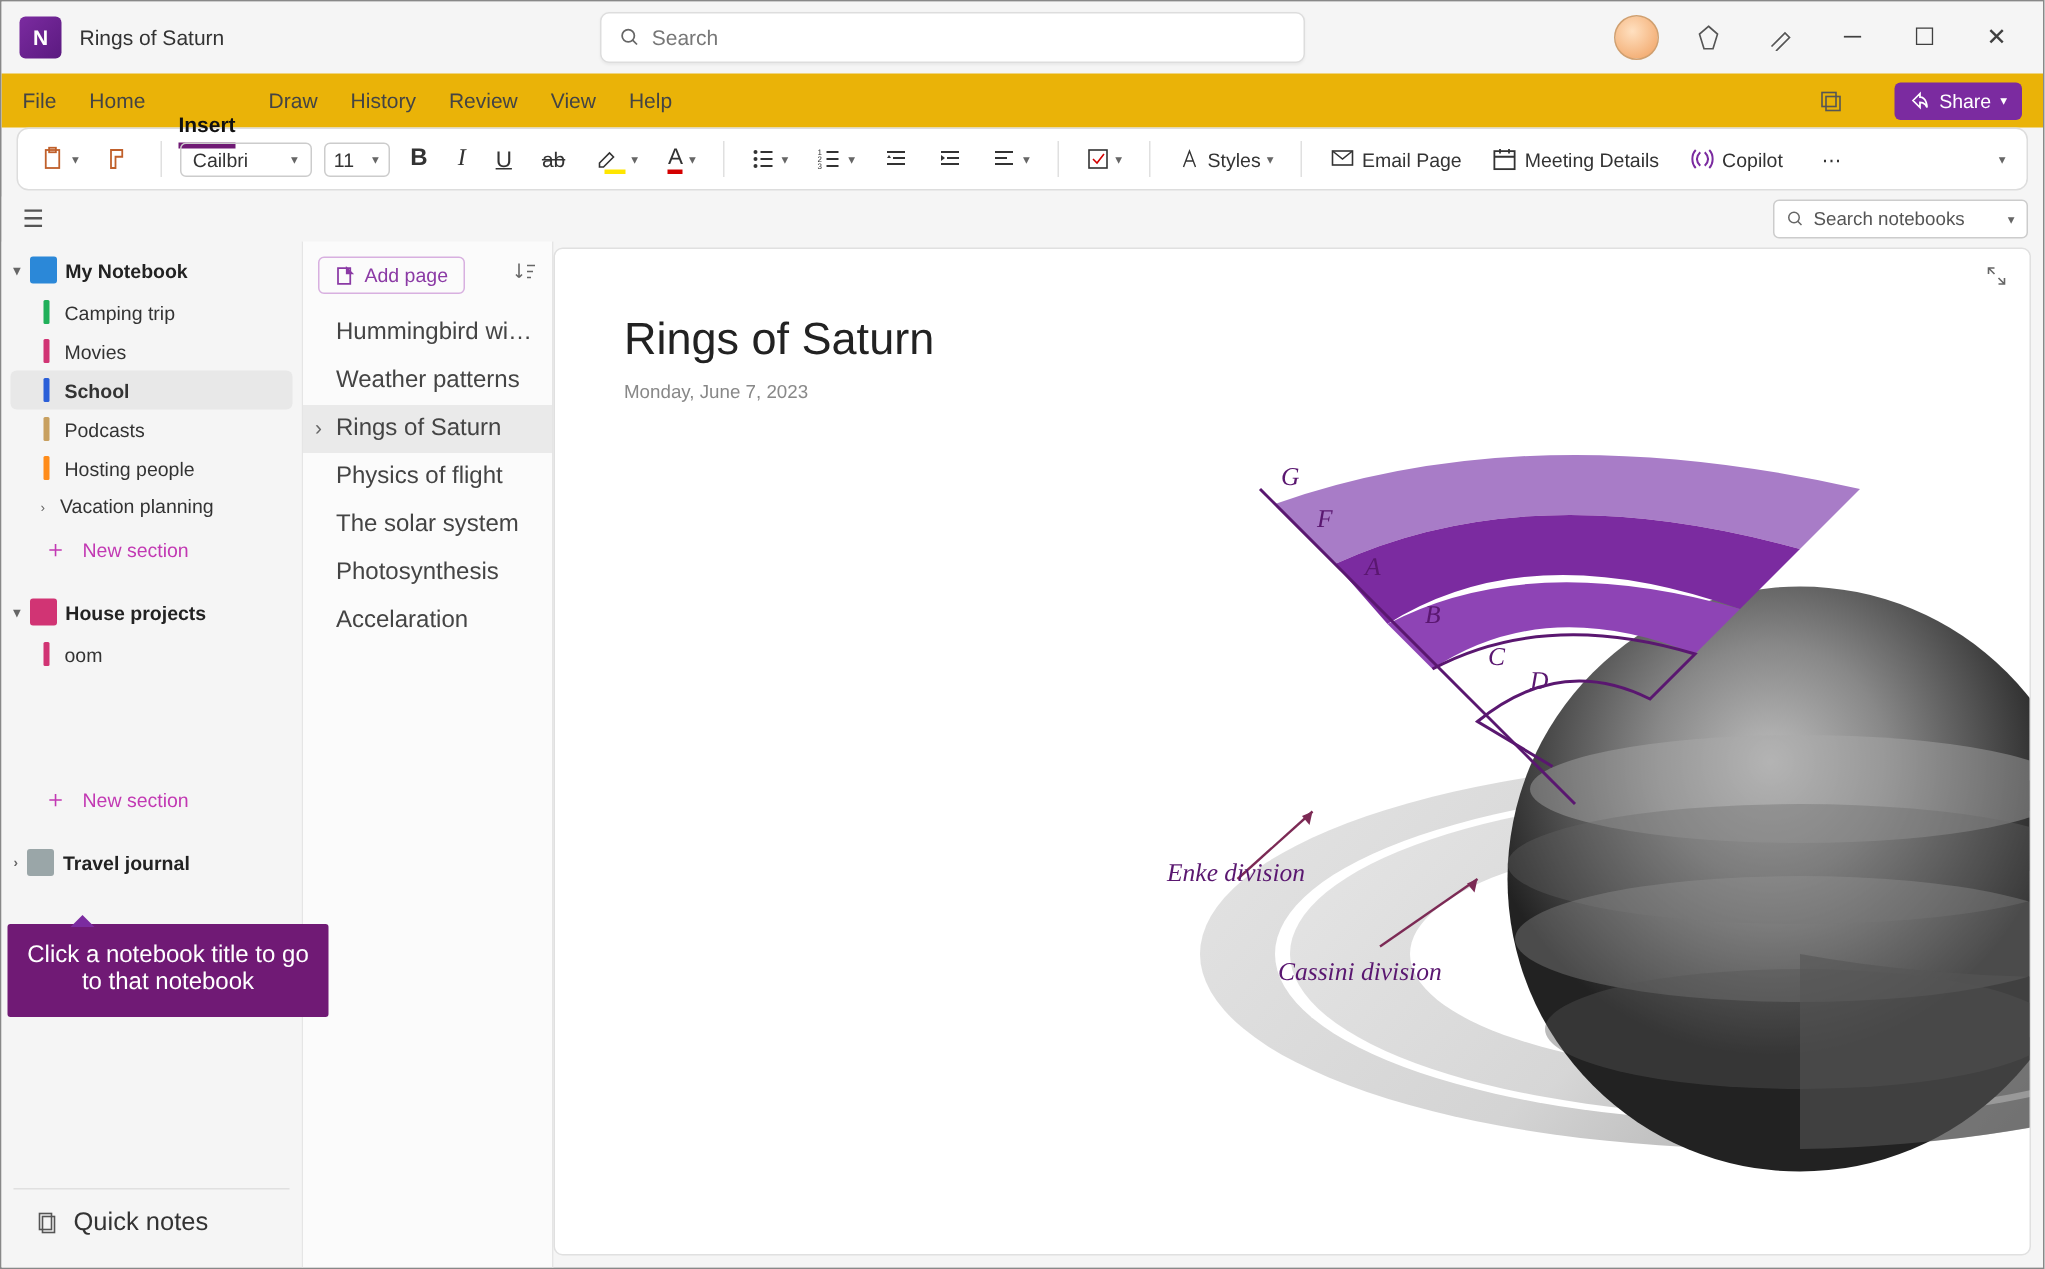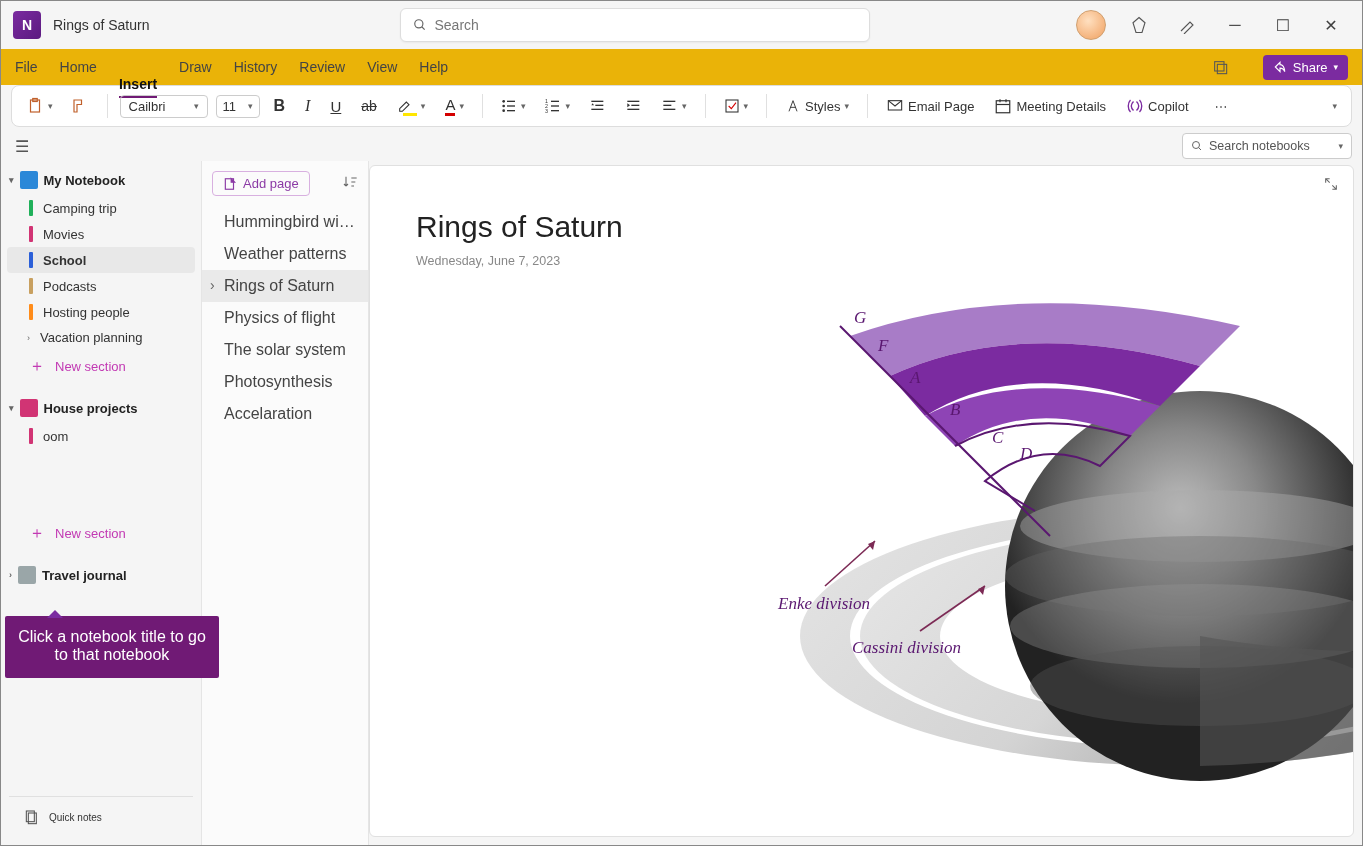--- a/index.html
+++ b/index.html
@@ -11,21 +11,21 @@
 .title-text { font-size: 14px; color: #333; }
 .search-box { margin-left: 250px; width: 470px; height: 34px; background: #fff; border: 1px solid #ddd; border-radius: 6px; display: flex; align-items: center; padding: 0 12px; color: #777; font-size: 14px; box-shadow: 0 1px 2px rgba(0,0,0,0.05); }
 .search-box svg { margin-right: 8px; }
 .title-right { margin-left: auto; display: flex; align-items: center; gap: 18px; padding-right: 8px; }
 .avatar { width: 30px; height: 30px; border-radius: 50%; background: radial-gradient(circle at 40% 35%, #ffe0c0, #f0a060); border: 1px solid #d0a070; }
 .win-btn { width: 30px; height: 30px; display: flex; align-items: center; justify-content: center; color: #404040; cursor: pointer; }
 
 
 .menubar { height: 36px; display: flex; align-items: center; padding: 0 14px; gap: 22px; font-size: 14px; background:#eab308; }
 .menubar .menu-item { color: #444; cursor: pointer; padding: 4px 0; }
-.menubar .menu-item.active { color: #111; border-bottom: 2px solid #701a75; font-weight:600;margin-top:36px;}
+.menubar .menu-item.active { color: #111; border-bottom: 4px solid #701a75; font-weight:600;margin-top:36px;}
 .menubar-right { margin-left: auto; display: flex; align-items: center; gap: 28px; }
 .share-btn { background: #7b2ba0; color: #fff; border-radius: 4px; padding: 5px 10px; font-size: 13px; display: flex; align-items: center; gap: 6px; }
 
 
 .ribbon { height: 42px; margin: 0 10px 4px 10px; background: #fff; border: 1px solid #ddd; border-radius: 8px; display: flex; align-items: center; padding: 0 8px; gap: 8px; font-size: 13px; color: #333;}
 .rib-group { display:flex; align-items:center; gap:6px;}
 .rib-sep { width:1px; height:24px; background:#e0e0e0; margin:0 4px;}
 .rib-btn { padding:4px 6px; display:flex; align-items:center; gap:4px; cursor:pointer; border-radius:4px;}
 .font-select{border:1px solid #ccc; border-radius:4px; padding:3px 8px; font-size:13px; width:88px; display:flex; justify-content:space-between; align-items:center;}
 .size-select{border:1px solid #ccc; border-radius:4px; padding:3px 6px; font-size:13px; width:44px; display:flex; justify-content:space-between; align-items:center;}
@@ -43,21 +43,21 @@
 .col3 { flex:1; background:#fff; margin:4px 8px 8px 0; border:1px solid #e0e0e0; border-radius:6px; position:relative; overflow:hidden;}
 
 
 .nb-header{display:flex; align-items:center; padding:10px 8px 6px 8px; gap:6px; font-size:13px; font-weight:600; color:#222; cursor:pointer;}
 .nb-icon{width:18px;height:18px;border-radius:2px;}
 .section-item{display:flex; align-items:center; padding:5px 8px 5px 28px; gap:10px; font-size:13px; color:#333; cursor:pointer; border-radius:0;}
 .section-item.selected{background:#e8e8e8; font-weight:600; border-radius:4px; margin:0 6px; padding-left:22px;}
 .section-bar{width:4px; height:16px; border-radius:1px;}
 .new-section{display:flex; align-items:center; padding:6px 8px 6px 28px; gap:10px; font-size:13px; color:#c239b3; cursor:pointer;}
 .plus{color:#c239b3; font-size:16px; font-weight:300;}
-.quick-notes{margin-top:auto; border-top:1px solid #e0e0e0; padding:12px 14px; display:flex; align-items:center; gap:10px; font-size:10px; color:#333; cursor:pointer; margin:auto 8px 8px 8px;}
+.quick-notes{margin-top:auto; border-top:1px solid #e0e0e0; padding:12px 14px; display:flex; align-items:center; gap:10px; font-size:17px; color:#333; cursor:pointer; margin:auto 8px 8px 8px;}
 
 
 .callout{position:absolute; left:4px; top:455px; width:214px; background:#701a75; color:#fff; font-size:16px; text-align:center; padding:12px 10px 14px; border-radius:2px; z-index:10;}
 .callout::before{content:""; position:absolute; top:-14px; left:42px; border:8px solid transparent; border-bottom-color:#7b2ba0;}
 
 
 .pagelist-head{display:flex; align-items:center; padding:10px; gap:8px;}
 .add-page-btn{border:1px solid #d8b0e0; color:#8b3aa5; border-radius:4px; padding:4px 10px; font-size:13px; display:flex; align-items:center; gap:6px; cursor:pointer;}
 .sort-btn{margin-left:auto; color:#666; cursor:pointer;}
 .page-item{padding:7px 12px 7px 22px; font-size:16px; color:#444; cursor:pointer; white-space:nowrap; overflow:hidden; text-overflow:ellipsis;}
@@ -377,21 +377,21 @@
     <div class="page-item">Accelaration</div>
   </div>
 
   <div class="col3">
     <div class="expand-icon">
       <svg width="16" height="16" viewBox="0 0 24 24" fill="none" stroke="#666" stroke-width="1.6">
           <path d="M4 10 L4 4 L10 4 M20 14 L20 20 L14 20 M4 4 L10 10 M20 20 L14 14"></path>
         </svg>
     </div>
     <div class="page-title">Rings of Saturn</div>
-    <div class="page-date">Wednesday, June 7, 2023</div>
+    <div class="page-date">Monday, June 7, 2023</div>
 
     <div class="saturn-wrap">
       <svg width="820" height="560" viewBox="0 0 820 560">
         <defs>
           <radialGradient id="planetG" cx="45%" cy="30%">
             <stop offset="0%" stop-color="#bbb"></stop>
             <stop offset="40%" stop-color="#888"></stop>
             <stop offset="80%" stop-color="#444"></stop>
             <stop offset="100%" stop-color="#222"></stop>
           </radialGradient>
@@ -425,17 +425,17 @@
           <path d="M115 255 L108 258 L113 264 Z" fill="#7c2a55"></path>
         <line x1="160" y1="345" x2="225" y2="300" stroke="#7c2a55" stroke-width="1.6"></line>
           <path d="M225 300 L218 303 L223 309 Z" fill="#7c2a55"></path>
       </svg>
       <span class="label-hand" style="left:94px; top:22px">G</span>
       <span class="label-hand" style="left:118px; top:50px">F</span>
       <span class="label-hand" style="left:150px; top:82px">A</span>
       <span class="label-hand" style="left:190px; top:114px">B</span>
       <span class="label-hand" style="left:232px; top:142px">C</span>
       <span class="label-hand" style="left:260px; top:158px">D</span>
-      <span class="label-hand" style="left:18px; top:308px">Enke division</span>
+      <span class="label-hand" style="left:18px; top:286px">Enke division</span>
       <span class="label-hand" style="left:92px; top:352px">Cassini division</span>
     </div>
   </div>
 </div>
 
 </body></html>

